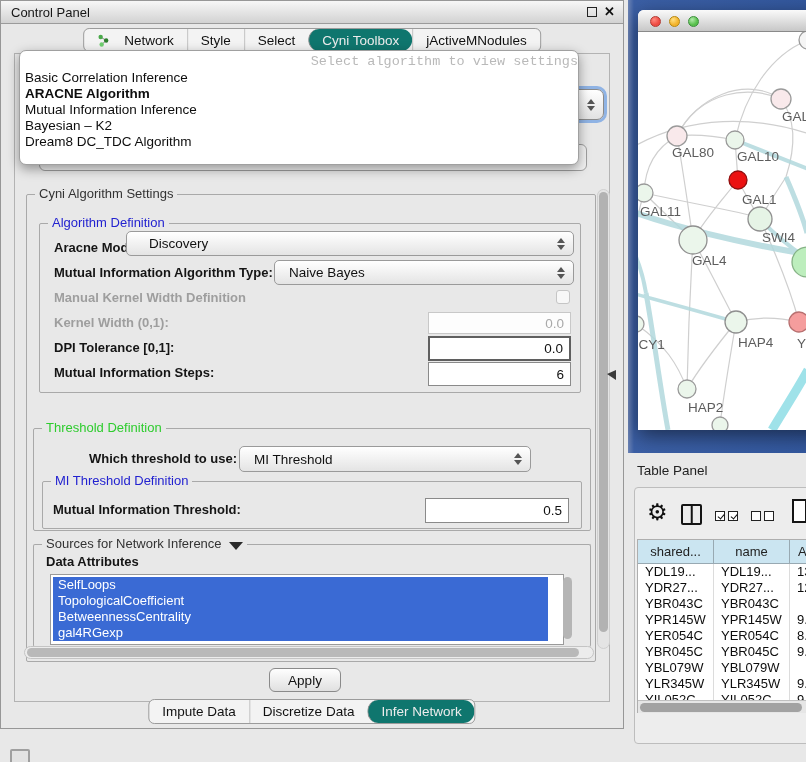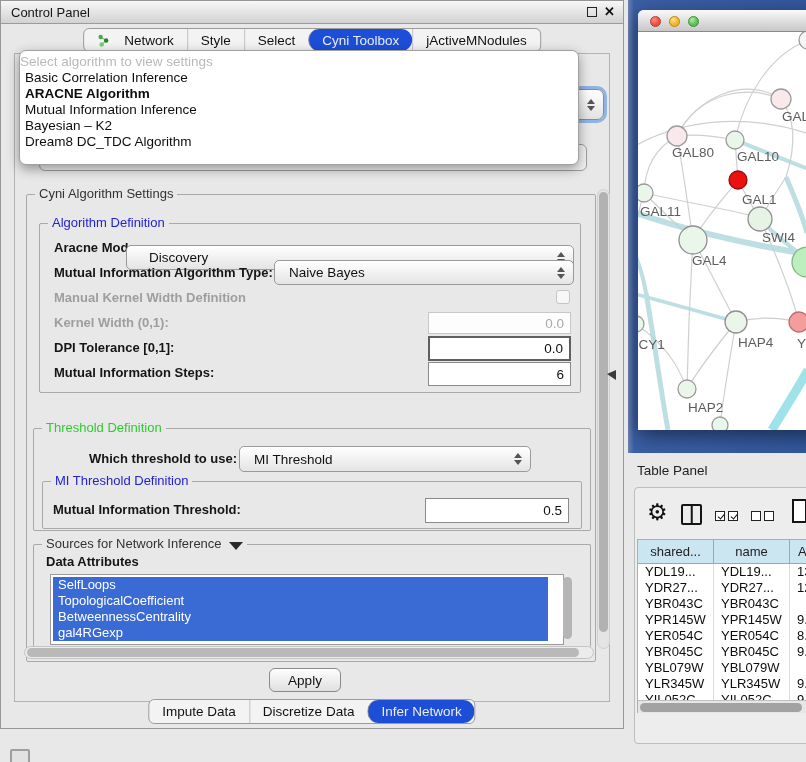--- a/index.html
+++ b/index.html
@@ -18,29 +18,29 @@
   .close-ic { font-size:13px; font-weight:bold; color:#111; line-height:10px; }
 
   .tabstrip { position:absolute; left:50%; transform:translateX(-50%); display:inline-flex;
     background:#f3f3f3; border:1px solid #9b9b9b; border-radius:6px; overflow:hidden;
     height:24px; align-items:stretch; white-space:nowrap; }
   .tabstrip.top { top:27px; }
   .tabstrip.bottom { top:698px; height:25px; }
   .tab { display:flex; align-items:center; gap:14px; padding:2px 13px; font-size:13.5px; color:#111;
     border-left:1px solid #c2c2c2; cursor:default; }
   .tab:first-child { border-left:none; }
-  .tab.selected { background:#1d4ed8; color:#ececec; border-left-color:#8b8b8b; border-radius:11px; }
+  .tab.selected { background:#0f766e; color:#ececec; border-left-color:#8b8b8b; border-radius:11px; }
 
   .cw-main { position:absolute; left:13px; top:52px; width:596px; height:649px;
     border:1px solid #b3b3b3; background:#e8e8e8; }
 
   
   .popup { position:absolute; left:18px; top:49px; width:560px; height:115px; background:#fff;
     border:1px solid #a0a0a0; border-radius:7px; box-shadow:0 4px 12px rgba(0,0,0,0.38); z-index:60; padding-top:2px; }
-  .popup-ph { text-align:left; color:#b9b9b9; font-size:13.5px; height:17px; line-height:17px; }
+  .popup-ph { text-align:right; color:#b9b9b9; font-size:13.5px; height:17px; line-height:17px;font-family:Liberation Mono, monospace; }
   .dd-item { font-size:13.5px; line-height:16px; height:16px; padding-left:5px; color:#0d0d0d; white-space:nowrap; }
   .dd-item.bold { font-weight:bold; }
 
   
   .combo-frag { position:absolute; left:430px; top:88px; width:173px; height:31px; z-index:5;
     border:1px solid #8a8a8a; border-radius:7px; background:linear-gradient(#ffffff,#e2e2e2);
     box-shadow:0 0 0 3px #8fb3e4; }
   .combo-sliver { position:absolute; left:38px; top:143px; width:548px; height:27px; z-index:5;
     border:1px solid #9e9e9e; border-radius:6px; background:#f1f1f1; color:#a8a8a8;
     font-size:13.5px; line-height:25px; padding-left:12px; overflow:hidden; white-space:nowrap; }
@@ -157,21 +157,21 @@
 
     <div class="cw-main">
 
       <div class="group" style="left:11px; top:140px; width:570px; height:468px;">
         <span class="gtitle">Cyni Algorithm Settings</span>
 
         <div class="group" style="left:12px; top:28px; width:542px; height:170px;">
           <span class="gtitle blue">Algorithm Definition</span>
 
           <span class="flabel" style="left:14px; top:16px;">Aracne Mode:</span>
-          <div class="combo indent" style="left:86px; top:21px; width:448px; height:25px;">
+          <div class="combo indent" style="left:86px; top:7px; width:448px; height:25px;">
             <span class="val">Discovery</span>
             <span class="stepper">
                 <span class="up"></span>
                 <span class="dn"></span>
               </span>
           </div>
 
           <span class="flabel" style="left:14px; top:41px;">Mutual Information Algorithm Type:</span>
           <div class="combo" style="left:234px; top:36px; width:300px; height:25px;">
             <span class="val">Naive Bayes</span>

